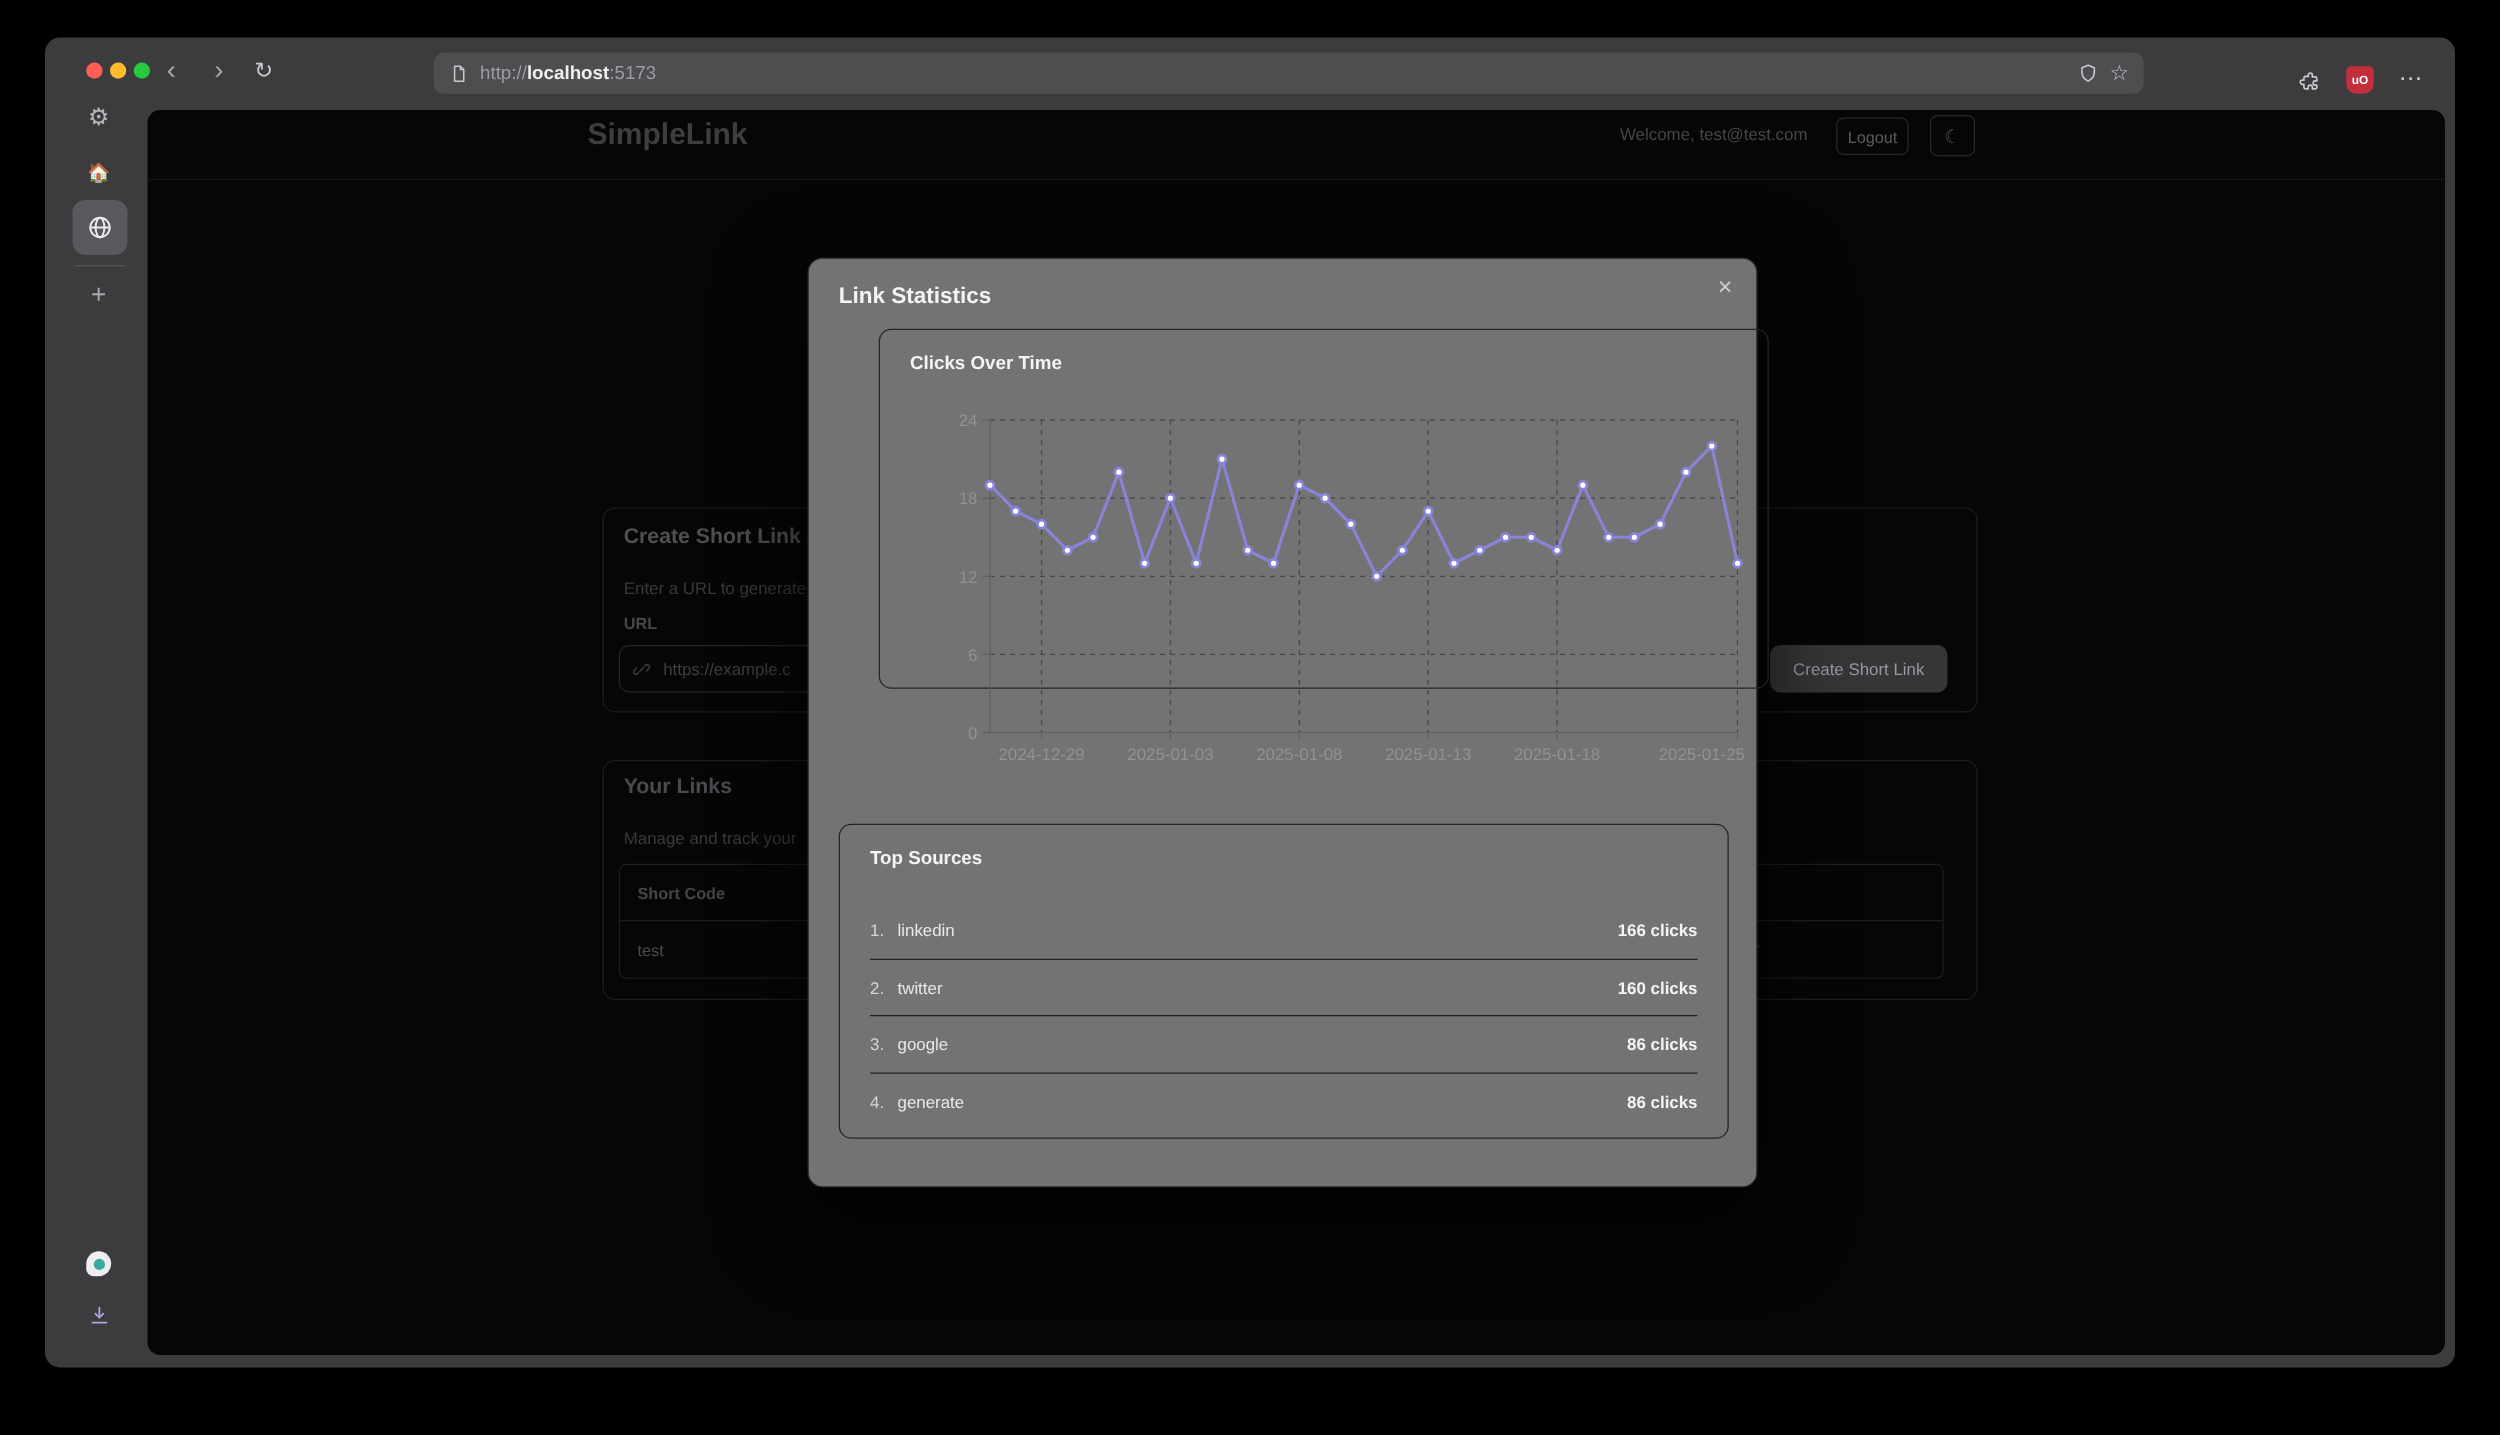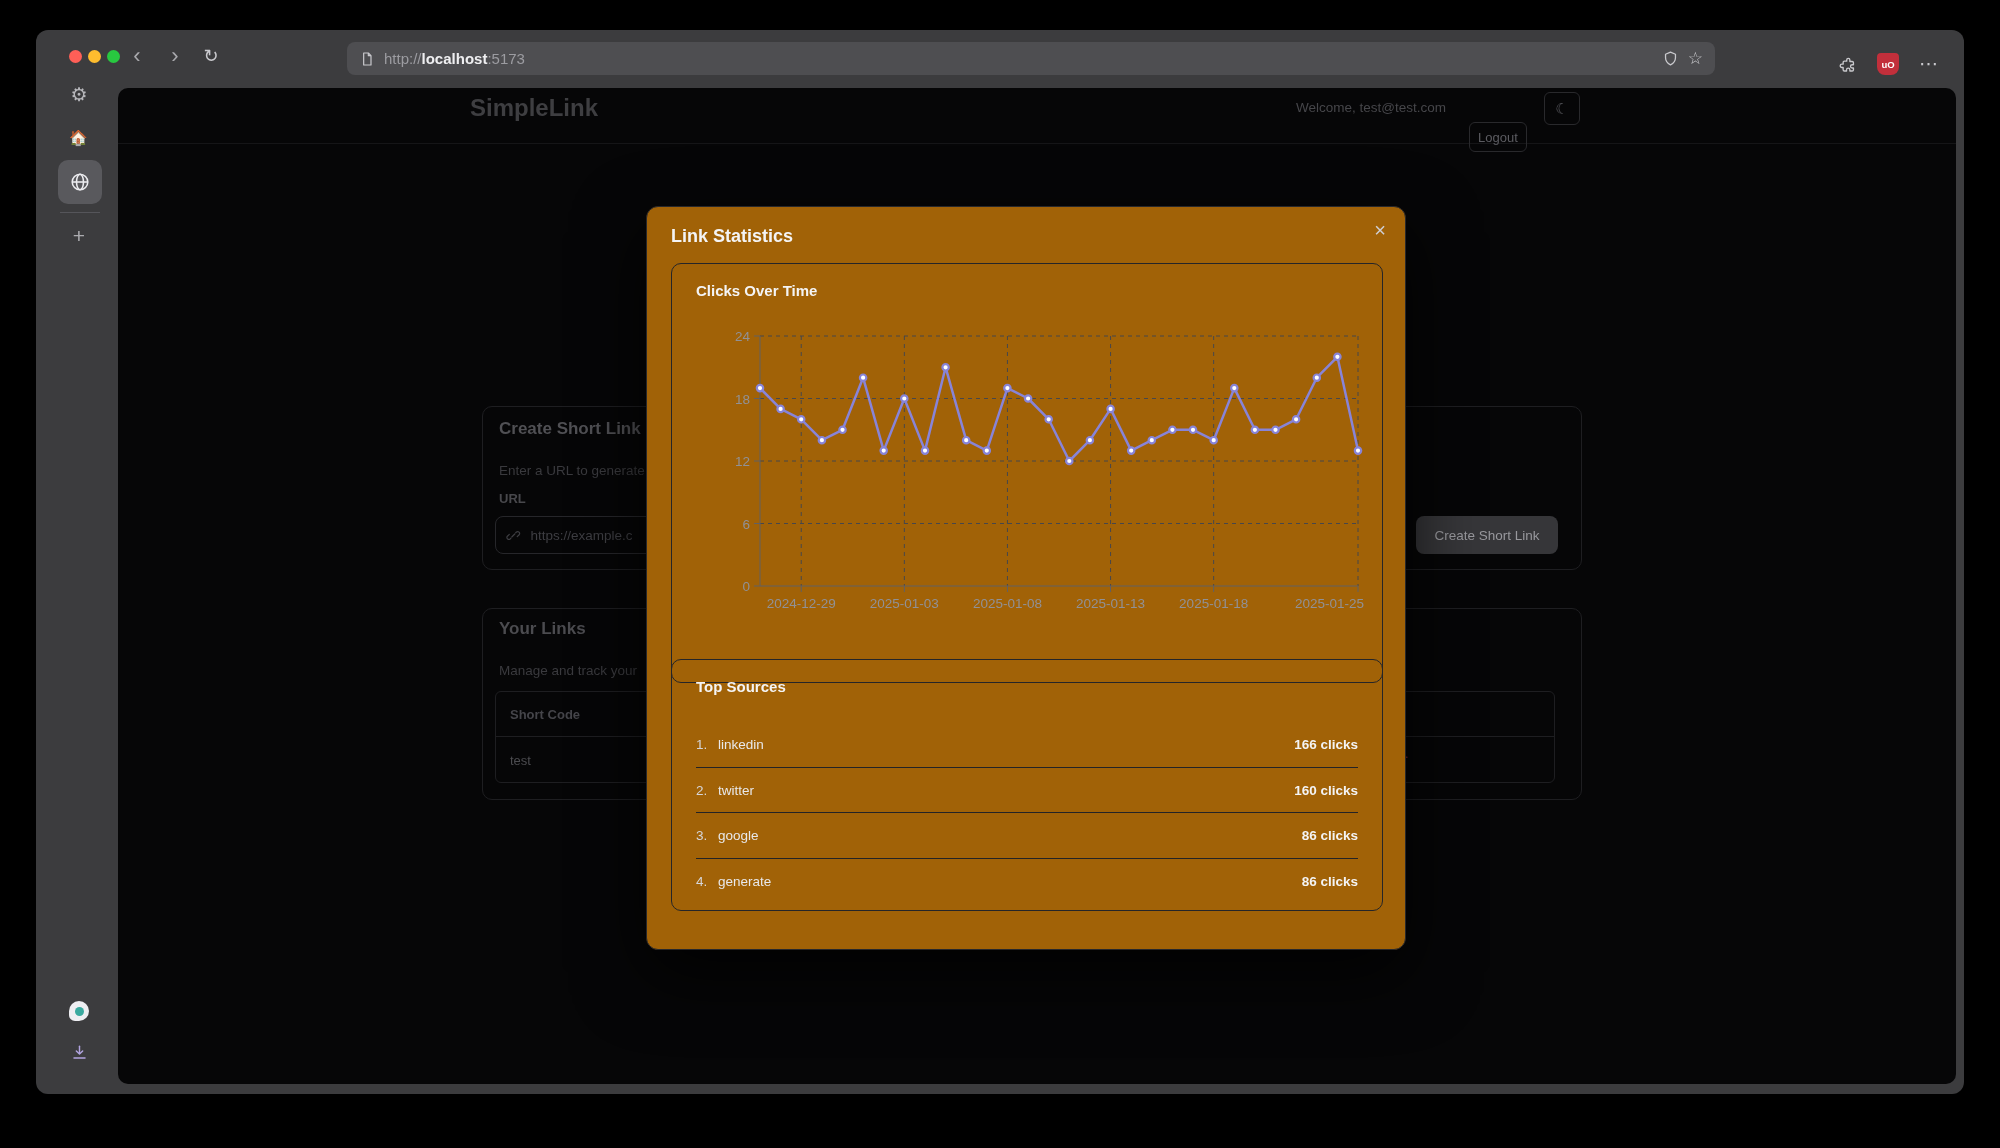--- a/index.html
+++ b/index.html
@@ -34,21 +34,21 @@
   .inputbox{position:absolute;border:1px solid #26262a;border-radius:8px;display:flex;align-items:center;gap:8px;
     padding:0 10px;box-sizing:border-box;}
   .inputbox input{background:transparent;border:none;outline:none;font-size:13.5px;color:#3e3e43;width:100%;
     font-family:"Liberation Sans",sans-serif;}
   .inputbox input::placeholder{color:#3e3e43;}
   .btn-dim{position:absolute;background:#363639;border:none;border-radius:8px;color:#98989d;font-size:13.5px;
     font-weight:500;font-family:"Liberation Sans",sans-serif;}
   .tablebox{position:absolute;border:1px solid #1e1e21;border-radius:6px;box-sizing:border-box;}
   .trow{height:44px;display:flex;align-items:center;padding:0 14px;font-size:13px;}
   
-  .modal{position:absolute;left:528px;top:118px;width:760px;height:744px;background:#a16207;border:1px solid #28282b;
+  .modal{position:absolute;left:528px;top:118px;width:760px;height:744px;background:#737373;border:1px solid #28282b;
     border-radius:12px;box-shadow:0 24px 70px rgba(0,0,0,.8);box-sizing:border-box;}
   .modal-title{position:absolute;left:24px;top:19px;font-size:18px;font-weight:700;color:#f4f4f5;}
   .close-x{position:absolute;right:12px;top:9px;width:26px;height:26px;color:#cfcfd4;font-size:20px;line-height:26px;
     text-align:center;background:transparent;border:none;}
   .mcard{position:absolute;left:24px;width:712px;border:1px solid #252528;border-radius:10px;box-sizing:border-box;}
   .mcard-h{position:absolute;left:24px;top:18px;font-size:15px;font-weight:700;color:#f4f4f5;}
   .src-rows{position:absolute;left:0;right:0;top:62px;}
   .src-row{height:44.7px;margin:0 24px;display:flex;align-items:center;border-bottom:1px solid #232326;font-size:13.5px;}
   .src-row:last-child{border-bottom:none;}
   .src-rank{color:#d6d6da;width:22px;}
@@ -125,21 +125,21 @@
           <path d="M5 19h14"></path>
         </svg>
     </div>
   </div>
 
   <div class="content">
 
     <div class="appheader">
       <div class="brand">SimpleLink</div>
       <div class="welcome">Welcome, test@test.com</div>
-      <button class="btn-ghost" style="left:1351px;top:6px;width:58px;height:30px;color:#5c5c61;font-size:13px;font-family:'Liberation Sans',sans-serif;margin-top:28px;">Logout</button>
+      <button class="btn-ghost" style="left:1351px;top:6px;width:58px;height:30px;color:#5c5c61;font-size:13px;font-family:'Liberation Sans',sans-serif;">Logout</button>
       <button class="btn-ghost" style="left:1426px;top:4px;width:36px;height:33px;color:#55555a;font-size:15px;">☾</button>
     </div>
 
     <div class="card" style="left:364px;top:318px;width:1100px;height:164px;">
       <div class="dim-title" style="position:absolute;left:16px;top:12px;">Create Short Link</div>
       <div class="dim-sub" style="position:absolute;left:16px;top:40px;">Enter a URL to generate</div>
       <div style="position:absolute;left:16px;top:84px;font-size:13px;color:#48484c;font-weight:700;text-align:center;">URL</div>
       <div class="inputbox" style="left:12px;top:109px;width:906px;height:38px;">
         <svg width="15" height="15" viewBox="0 0 24 24" fill="none" stroke="#3e3e43" stroke-width="1.9" stroke-linecap="round">
             <path d="M9.5 14.5l5-5"></path>
@@ -168,21 +168,21 @@
               </svg>
           </span>
         </div>
       </div>
     </div>
 
     <div class="modal">
       <div class="modal-title">Link Statistics</div>
       <button class="close-x">×</button>
 
-      <div class="mcard" style="top:56px;height:420px;">
+      <div class="mcard" style="top:56px;height:288px;margin-left:32px;">
         <div class="mcard-h">Clicks Over Time</div>
         <svg width="710" height="360" viewBox="0 0 710 360" style="position:absolute;left:0;top:0;">
             <line x1="82" y1="322" x2="88" y2="322" stroke="#606065" stroke-width="1"></line>
             <text x="78" y="327" text-anchor="end" font-size="13.5" fill="#919196">0</text>
             <line x1="88" y1="259.5" x2="686" y2="259.5" stroke="#47474b" stroke-dasharray="4 4" stroke-width="1"></line>
             <line x1="82" y1="259.5" x2="88" y2="259.5" stroke="#606065" stroke-width="1"></line>
             <text x="78" y="264.5" text-anchor="end" font-size="13.5" fill="#919196">6</text>
             <line x1="88" y1="197" x2="686" y2="197" stroke="#47474b" stroke-dasharray="4 4" stroke-width="1"></line>
             <line x1="82" y1="197" x2="88" y2="197" stroke="#606065" stroke-width="1"></line>
             <text x="78" y="202" text-anchor="end" font-size="13.5" fill="#919196">12</text>

